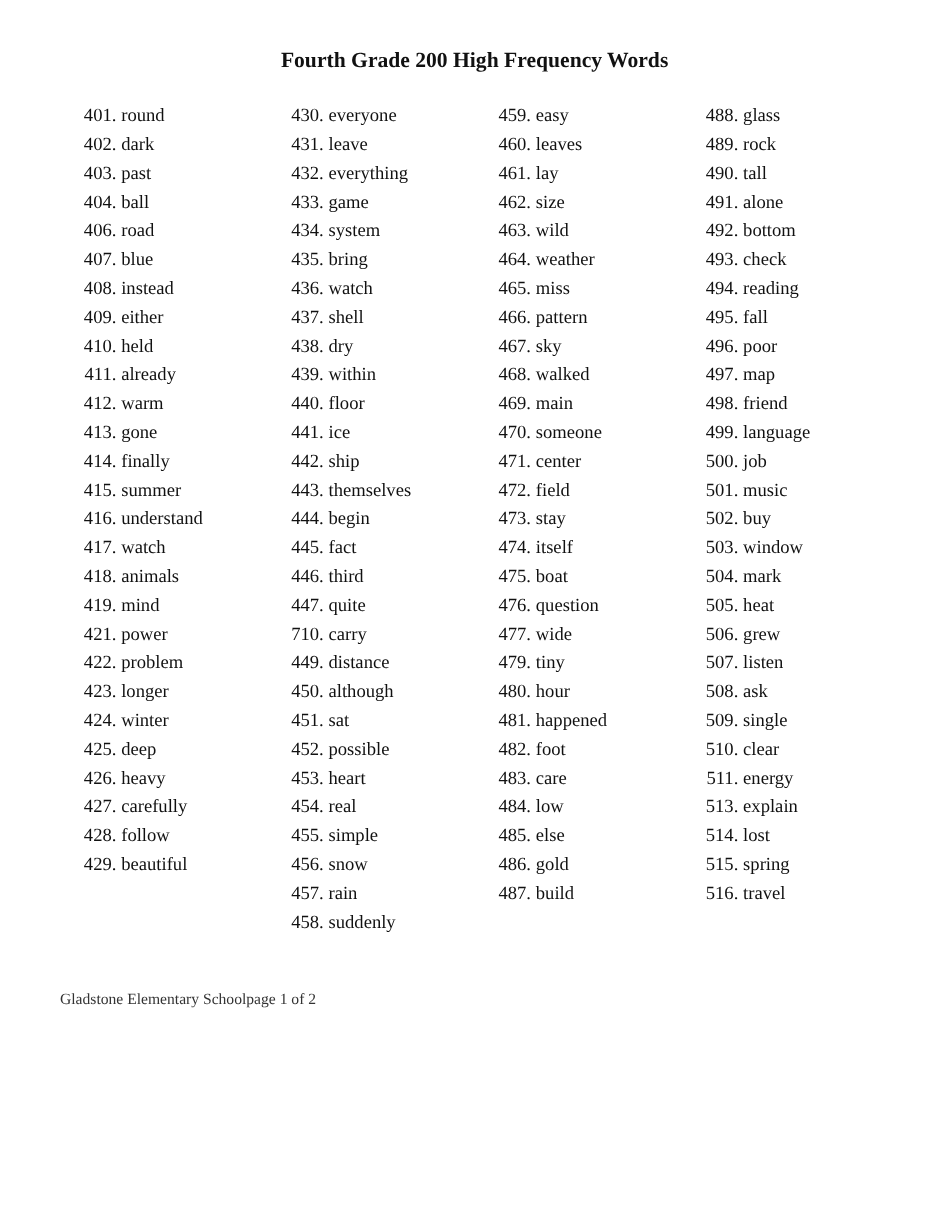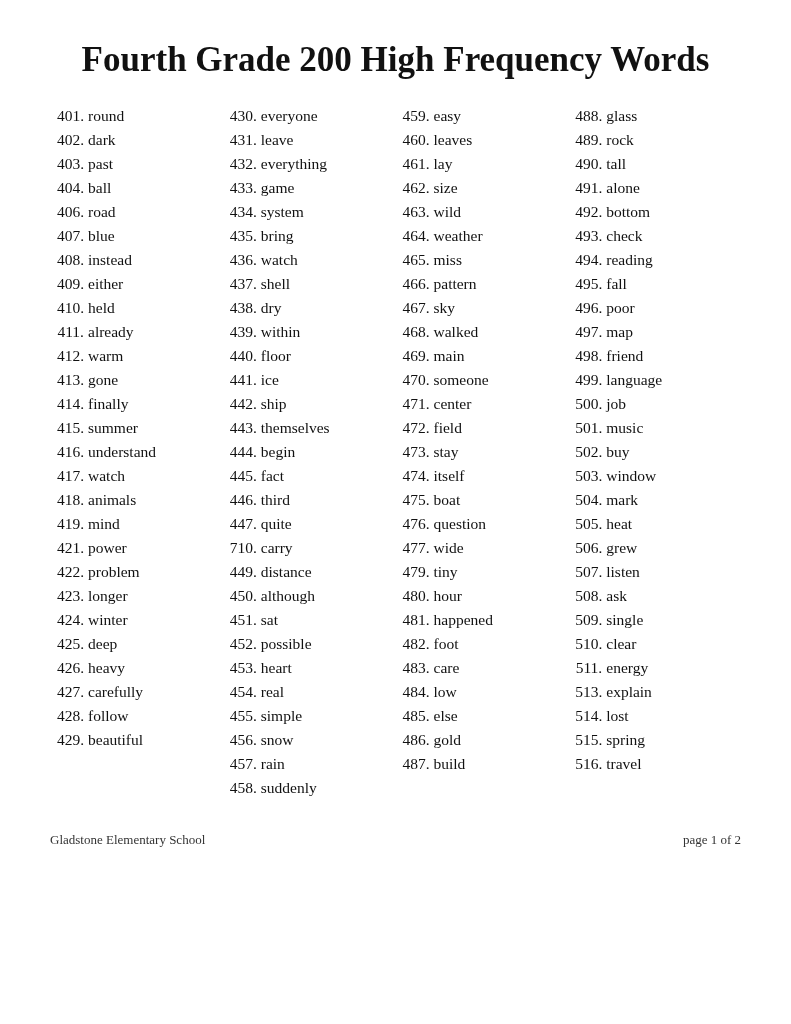--- a/index.html
+++ b/index.html
@@ -6,30 +6,31 @@
     body {
       background: #fff;
       font-family: Georgia, 'Times New Roman', serif;
       width: 791px;
       min-height: 1024px;
       padding: 40px 50px 30px 50px;
       color: #111;
     }
     h1 {
       text-align: center;
-      font-size: 35px;
+      font-size: 18px;
       font-weight: bold;
       margin-bottom: 24px;
       font-family: Georgia, serif;
     }
     .word-list-container {
       display: flex;
       flex-direction: row;
       gap: 0;
       width: 100%;
+      margin-left: 13px;
     }
     .column {
       flex: 1;
       display: flex;
       flex-direction: column;
     }
     .word-entry {
       display: flex;
       flex-direction: row;
       align-items: baseline;
@@ -41,22 +42,22 @@
       text-align: right;
       padding-right: 4px;
       font-family: Georgia, serif;
       white-space: nowrap;
     }
     .word-text {
       font-family: Georgia, serif;
     }
     .footer {
       display: flex;
-      justify-content: space-between;
-      margin-top: 32px;
+      justify-content: flex-start;
+      margin-top: 44px;
       font-size: 13px;
       color: #333;
       font-family: Georgia, serif;
     }
   </style>
 </head>
 <body>
 
 <h1>Fourth Grade 200 High Frequency Words</h1>
 

